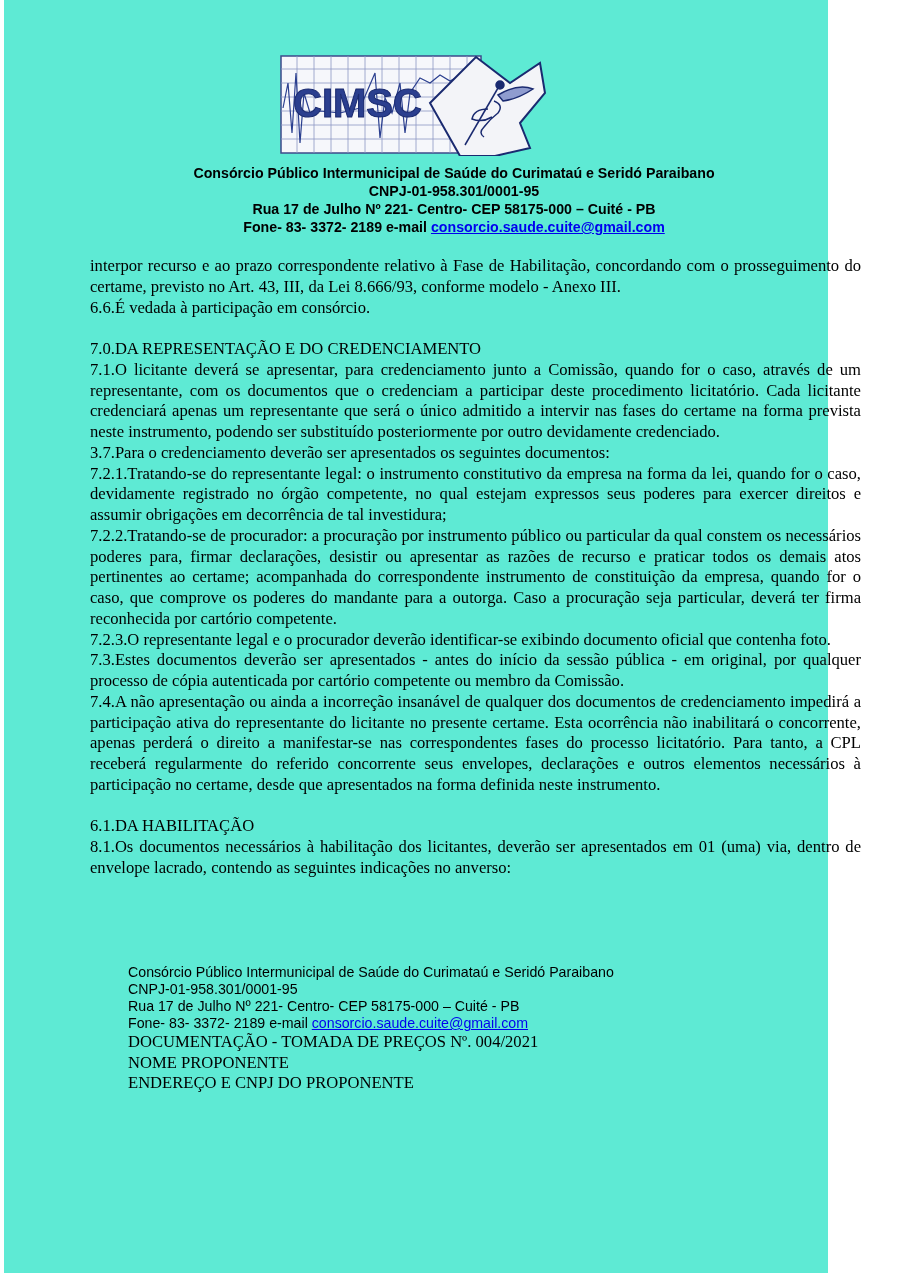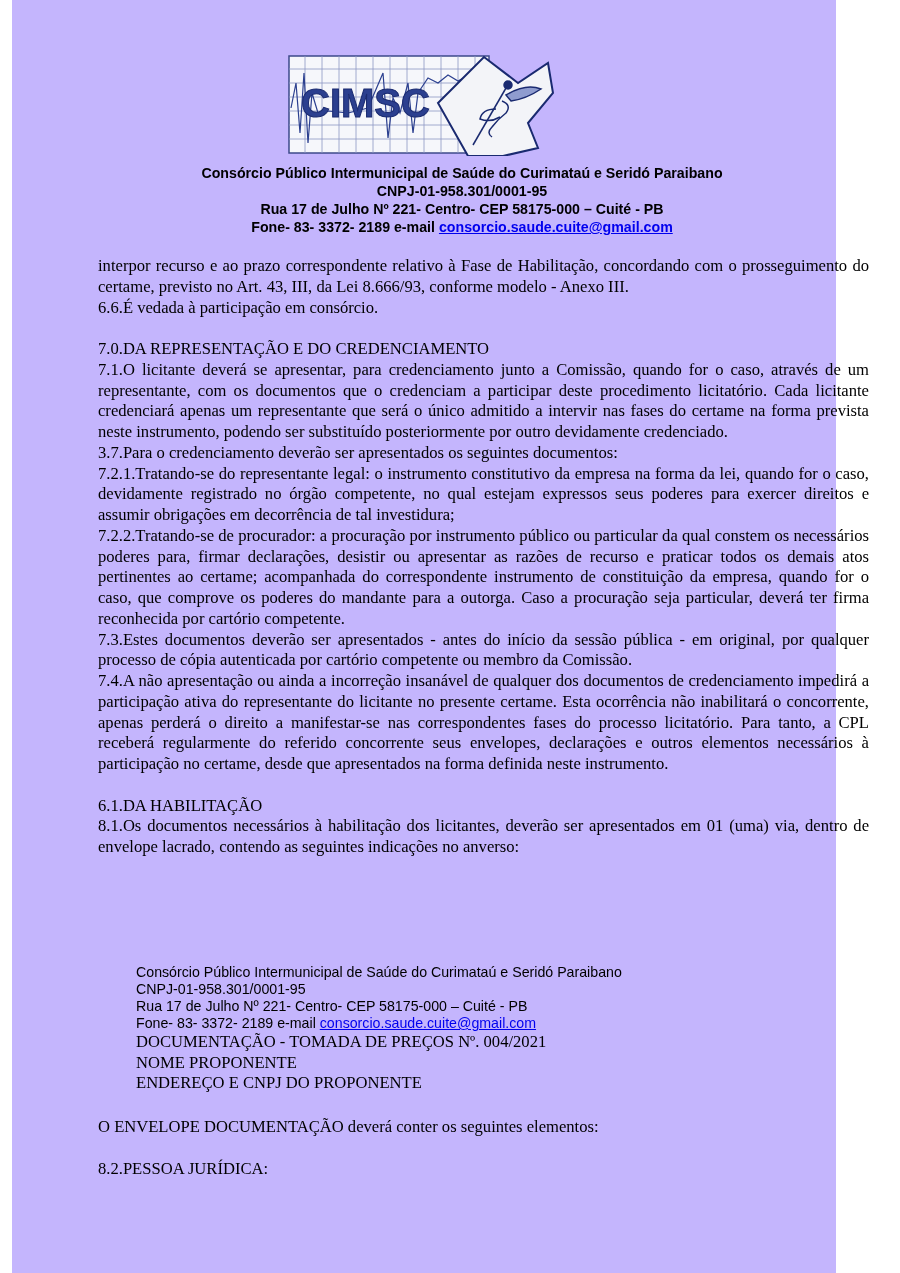--- a/index.html
+++ b/index.html
@@ -1,17 +1,17 @@
 <!DOCTYPE html>
 <html><head>
 <meta charset="utf-8">
 <style>
   html, body { margin: 0; padding: 0; background: #ffffff; }
   body { width: 900px; height: 1273px; position: relative; overflow: hidden; }
-  .page { position: absolute; left: 12px; top: 0; width: 824px; height: 1273px; background: #c4b5fd; }
+  .page { position: absolute; left: 4px; top: 0; width: 824px; height: 1273px; background: #5eead4; }
   .logo { position: absolute; left: 276px; top: 53px; width: 266px; height: 103px; }
   .hdr { position: absolute; left: 0; width: 900px; text-align: center;
          font-family: "Liberation Sans", sans-serif; font-weight: bold; font-size: 14.2px; color: #000; line-height: 18px; }
   .hdr a, .env a { color: #0000ee; text-decoration: underline; }
   .body { position: absolute; left: 86px; width: 771px;
           font-family: Liberation Serif, serif; font-size: 16.6px; line-height: 20.75px; color: #000; }
   .body p { margin: 0; text-align: justify; }
   .body p.last { text-align-last: left; }
   .env { position: absolute; left: 124px; width: 700px; }
   .env .sans { font-family: "Liberation Sans", sans-serif; font-size: 14.2px; line-height: 17px; }
@@ -67,38 +67,34 @@
 
   <div class="body" style="top:256px;">
     <p class="last">interpor recurso e ao prazo correspondente relativo à Fase de Habilitação, concordando com o prosseguimento do certame, previsto no Art. 43, III, da Lei 8.666/93, conforme modelo - Anexo III.</p>
     <p class="last">6.6.É vedada à participação em consórcio.</p>
     <div class="gap"></div>
     <p class="last">7.0.DA REPRESENTAÇÃO E DO CREDENCIAMENTO</p>
     <p class="last">7.1.O licitante deverá se apresentar, para credenciamento junto a Comissão, quando for o caso, através de um representante, com os documentos que o credenciam a participar deste procedimento licitatório. Cada licitante credenciará apenas um representante que será o único admitido a intervir nas fases do certame na forma prevista neste instrumento, podendo ser substituído posteriormente por outro devidamente credenciado.</p>
     <p class="last">3.7.Para o credenciamento deverão ser apresentados os seguintes documentos:</p>
     <p class="last">7.2.1.Tratando-se do representante legal: o instrumento constitutivo da empresa na forma da lei, quando for o caso, devidamente registrado no órgão competente, no qual estejam expressos seus poderes para exercer direitos e assumir obrigações em decorrência de tal investidura;</p>
     <p class="last">7.2.2.Tratando-se de procurador: a procuração por instrumento público ou particular da qual constem os necessários poderes para, firmar declarações, desistir ou apresentar as razões de recurso e praticar todos os demais atos pertinentes ao certame; acompanhada do correspondente instrumento de constituição da empresa, quando for o caso, que comprove os poderes do mandante para a outorga. Caso a procuração seja particular, deverá ter firma reconhecida por cartório competente.</p>
+    <p class="last">7.2.3.O representante legal e o procurador deverão identificar-se exibindo documento oficial que contenha foto.</p>
     <p class="last">7.3.Estes documentos deverão ser apresentados - antes do início da sessão pública - em original, por qualquer processo de cópia autenticada por cartório competente ou membro da Comissão.</p>
     <p class="last">7.4.A não apresentação ou ainda a incorreção insanável de qualquer dos documentos de credenciamento impedirá a participação ativa do representante do licitante no presente certame. Esta ocorrência não inabilitará o concorrente, apenas perderá o direito a manifestar-se nas correspondentes fases do processo licitatório. Para tanto, a CPL receberá regularmente do referido concorrente seus envelopes, declarações e outros elementos necessários à participação no certame, desde que apresentados na forma definida neste instrumento.</p>
     <div class="gap"></div>
     <p class="last">6.1.DA HABILITAÇÃO</p>
     <p class="last">8.1.Os documentos necessários à habilitação dos licitantes, deverão ser apresentados em 01 (uma) via, dentro de envelope lacrado, contendo as seguintes indicações no anverso:</p>
   </div>
 
   <div class="env" style="top:964px;">
     <div class="sans">Consórcio Público Intermunicipal de Saúde do Curimataú e Seridó Paraibano</div>
     <div class="sans">CNPJ-01-958.301/0001-95</div>
     <div class="sans">Rua 17 de Julho Nº 221-  Centro- CEP 58175-000 – Cuité - PB</div>
     <div class="sans">
       <span>Fone- 83- 3372- 2189 e-mail </span><a href="#">consorcio.saude.cuite@gmail.com</a>
     </div>
     <div class="serif">DOCUMENTAÇÃO - TOMADA DE PREÇOS Nº. 004/2021</div>
     <div class="serif">NOME PROPONENTE</div>
     <div class="serif">ENDEREÇO E CNPJ DO PROPONENTE</div>
   </div>
 
-  <div class="body" style="top:1117px;">
-    <p class="last">O ENVELOPE DOCUMENTAÇÃO deverá conter os seguintes elementos:</p>
-    <div class="gap"></div>
-    <p class="last">8.2.PESSOA JURÍDICA:</p>
-  </div>
 
 </div>
 
 </body></html>

